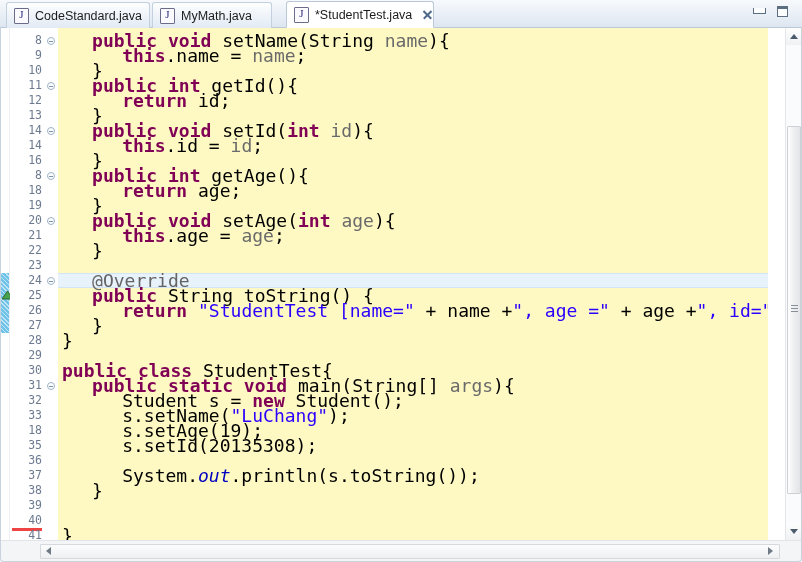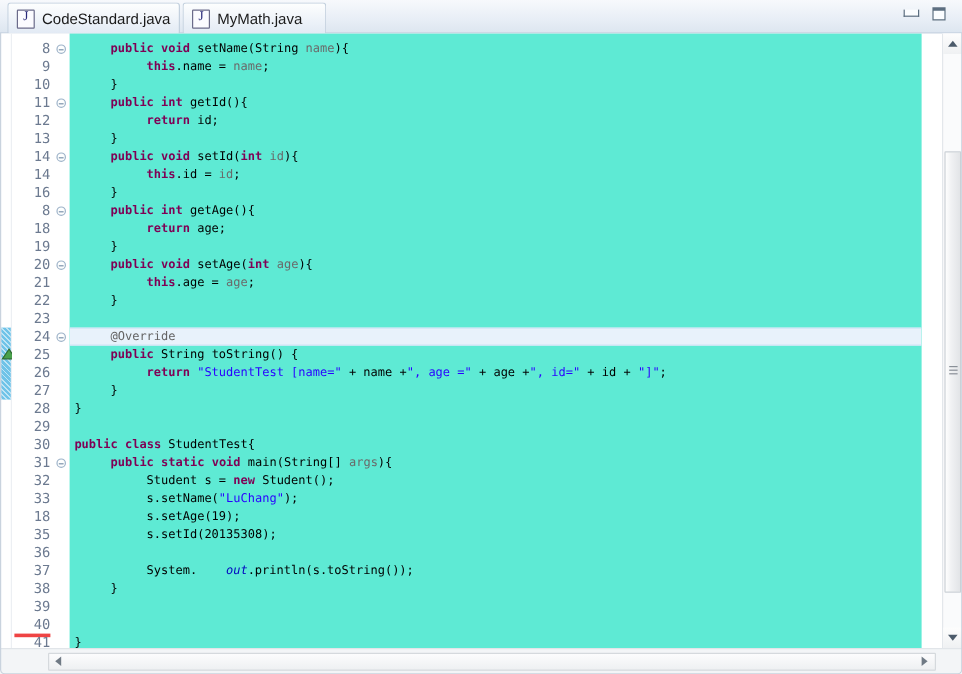--- a/index.html
+++ b/index.html
@@ -192,24 +192,24 @@
     left: 1px; top: 2.5px;
     width: 4px; height: 1px;
     background: #7c93ac;
   }
 
   
   #code {
     position: absolute;
     left: 58px; top: 0;
     width: 710px; height: 512px;
-    background: #5eead4;
+    background: #fef9c3;
     overflow: hidden;
     font-family: "DejaVu Sans Mono", monospace;
-    font-size: 10px;
+    font-size: 18px;
     line-height: 15px;
     white-space: pre;
     color: #000000;
   }
   .cline {
     position: absolute;
     left: 4px;
     height: 15px;
     line-height: 15px;
     white-space: pre;
@@ -219,21 +219,21 @@
     left: 0; right: 0;
     height: 15px;
     background: #e8f2fb;
     border-top: 1px solid #d2e5f7;
     border-bottom: 1px solid #d2e5f7;
     box-sizing: border-box;
   }
   .kw   { color: #7f0055; font-weight: bold; }
   .str  { color: #2a00ff; }
   .ann  { color: #646464; }
-  .stat { color: #0000c0; font-style: italic; margin-left: 24px; }
+  .stat { color: #0000c0; font-style: italic; }
   .prm  { color: #6a6a6a; }
 
   
   #vscroll {
     position: absolute;
     right: 0; top: 28px;
     width: 17px; height: 512px;
     background: #fafbfc;
     border-left: 1px solid #e3e7eb;
     box-sizing: border-box;
@@ -326,20 +326,25 @@
 <div id="app">
 
   <div id="tabbar">
     <div class="tab inactive" id="tab0" style="left:6px;width:144px;">
       <span class="jicon"></span>
       <span class="tab-label">CodeStandard.java</span>
     </div>
     <div class="tab inactive" id="tab1" style="left:152px;width:120px;">
       <span class="jicon"></span>
       <span class="tab-label">MyMath.java</span>
+    </div>
+    <div class="tab active" id="tab2" style="left:286px;width:148px;">
+      <span class="jicon"></span>
+      <span class="tab-label">*StudentTest.java</span>
+      <span class="tab-close"></span>
     </div>
 
     <div class="winbtn" id="btn-min"></div>
     <div class="winbtn" id="btn-max"></div>
   </div>
 
   <div id="editor">
 
     <div id="changebar-col">
       <div id="changebar" style="top: 245px; height: 60px;"></div>

